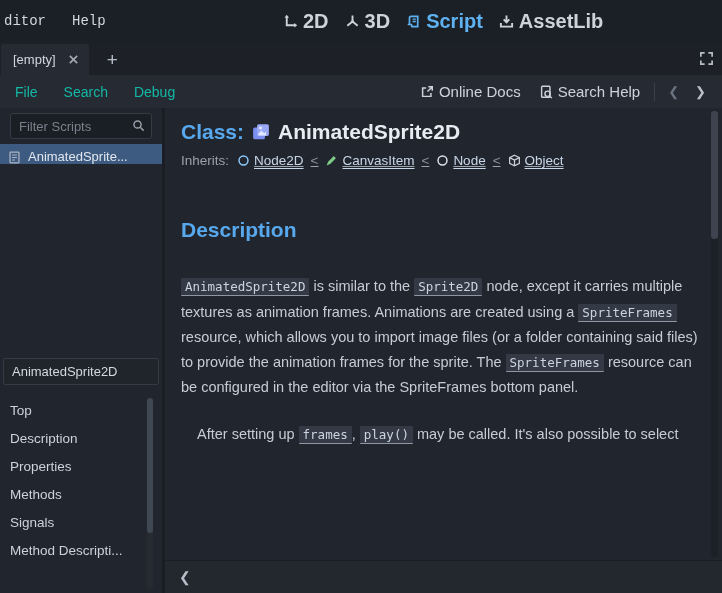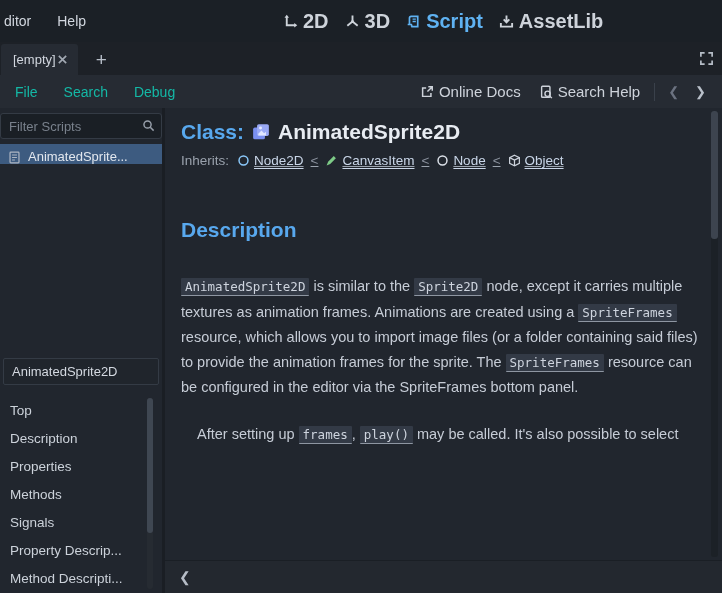--- a/index.html
+++ b/index.html
@@ -2,51 +2,51 @@
 <html><head>
 <meta charset="utf-8">
 <style>
   *{box-sizing:border-box;margin:0;padding:0;}
   html,body{width:722px;height:593px;overflow:hidden;}
   body{font-family:"Liberation Sans",sans-serif;background:#21262e;color:#ccd2da;}
   .app{width:722px;height:593px;display:flex;flex-direction:column;position:relative;}
 
   
   .topbar{flex:0 0 42px;background:#1b2026;display:flex;align-items:center;position:relative;}
-  .menus-left{display:flex;align-items:flex-start;height:100%;}
+  .menus-left{display:flex;align-items:flex-start;height:100%;font-family:Liberation Mono, monospace;}
   .menu-item{color:#d2d7df;font-size:14px;padding:0 13px;height:100%;display:flex;align-items:center;}
   .menu-item:first-child{padding-left:4px;}
   .workspaces{position:absolute;left:283px;top:0;height:42px;display:flex;align-items:center;gap:16px;}
   .ws-btn{display:flex;align-items:center;gap:5px;color:#ced3da;font-size:20px;font-weight:600;}
   .ws-btn.active{color:#5fb2f2;}
   .icon{display:inline-flex;align-items:center;justify-content:center;}
 
   
   .tabrow{flex:0 0 33px;background:#1d2127;display:flex;align-items:flex-end;position:relative;}
   .tabs-holder{display:flex;align-items:flex-end;height:100%;}
-  .tab{height:31px;margin:2px 0 0 1px;background:#262b33;display:flex;align-items:center;gap:1px;padding:0 10px 0 12px;font-size:13px;color:#d2d7df;border-radius:3px 3px 0 0;}
+  .tab{height:31px;margin:2px 0 0 1px;background:#262b33;display:flex;align-items:center;gap:12px;padding:0 10px 0 12px;font-size:13px;color:#d2d7df;border-radius:3px 3px 0 0;}
   .tab-close{color:#a2a9b3;display:inline-flex;}
   .tab-add{color:#b7bec8;font-size:19px;margin-left:14px;height:31px;display:flex;align-items:center;padding:0 4px;}
   .tabrow-right{position:absolute;right:8px;top:0;height:33px;display:flex;align-items:center;color:#b7bec8;}
 
   
   .menurow{flex:0 0 33px;background:#262b33;display:flex;align-items:center;padding:0 8px 0 2px;}
   .mrow-menus{display:flex;align-items:center;}
   .mrow-item{font-size:14px;color:#14b8a6;padding:0 13px;}
   .mrow-right{margin-left:auto;display:flex;align-items:center;}
   .mrow-actions{display:flex;align-items:center;}
   .mrow-action{display:flex;align-items:center;gap:5px;font-size:15px;color:#ced3db;padding:0 9px;}
   .mrow-sep{width:1px;height:18px;background:#3a414b;margin:0 5px;}
   .nav-btn{font-size:13px;padding:0 8px;color:#b9c0ca;}
   .nav-btn.dim{color:#6b7280;}
 
   
   .main{flex:1;display:flex;min-height:0;}
   .sidebar{flex:0 0 165px;width:165px;background:#21262e;border-right:3px solid #1a1e24;display:flex;flex-direction:column;position:relative;}
-  .filter-wrap{margin:5px 0;position:relative;}
+  .filter-wrap{margin:5px 10px;position:relative;}
   .filter-input{width:100%;height:26px;background:#1a1f25;border:1px solid #343b45;border-radius:3px;color:#c6ccd5;font-size:13px;padding:0 26px 0 8px;font-family:"Liberation Sans",sans-serif;outline:none;}
   .filter-input::placeholder{color:#79818c;}
   .filter-icon{position:absolute;right:7px;top:6px;color:#98a0ab;}
   .scripts-list{height:210px;}
   .script-item{height:20px;display:flex;align-items:flex-end;gap:7px;padding:0 8px;font-size:13px;color:#e2e7ee;color:#e2e7ee;}
   .script-item .icon{color:#aeb6c2;}
   .script-item.selected{background:#3d5b80;}
   .class-label-box{margin:4px 3px;border:1px solid #343b45;background:#20252c;border-radius:2px;padding:5px 8px;font-size:13px;color:#d4d9e1;white-space:nowrap;overflow:hidden;}
   .sections{flex:1;position:relative;padding-top:7px;}
   .section-item{height:28px;display:flex;align-items:center;padding:0 10px;font-size:13.5px;color:#ccd2da;white-space:nowrap;overflow:hidden;}
@@ -207,21 +207,20 @@
           </div>
         </div>
       <div class="class-label-box">AnimatedSprite2D</div>
       <div class="sections">
         <div>
             <div class="section-item">Top</div>
             <div class="section-item">Description</div>
             <div class="section-item">Properties</div>
             <div class="section-item">Methods</div>
             <div class="section-item">Signals</div>
-            <div class="section-item">Property Descrip...</div>
             <div class="section-item">Method Descripti...</div>
           </div>
         <div class="side-scroll">
           <div class="side-thumb"></div>
         </div>
       </div>
     </div>
 
     <div class="docwrap">
       <div class="doc">

